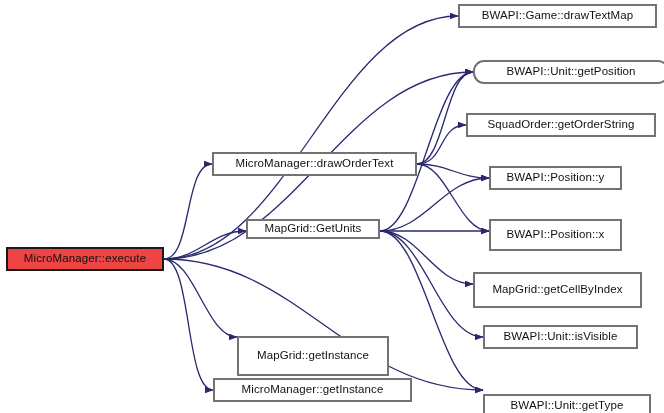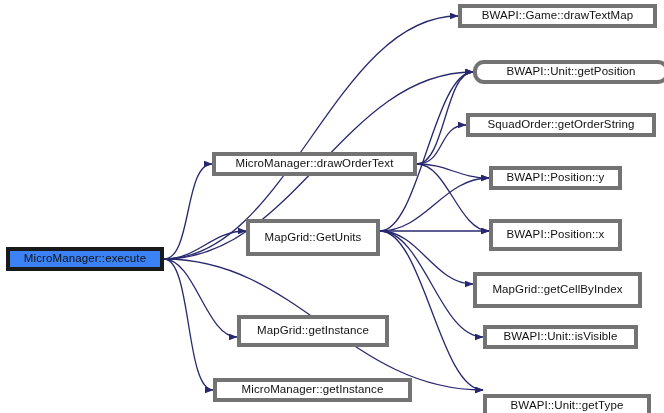--- a/index.html
+++ b/index.html
@@ -23,30 +23,30 @@
     height: 413px;
     pointer-events: none;
   }
   .node {
     position: absolute;
     box-sizing: border-box;
     display: flex;
     align-items: center;
     justify-content: center;
     background: #ffffff;
-    border: 4px solid #737373;
+    border: 2px solid #737373;
     color: #111111;
     font-size: 11.5px;
     line-height: 1;
     white-space: nowrap;
     letter-spacing: 0.1px;
     cursor: pointer;
   }
   .node.root {
-    background: #3b82f6;
+    background: #ef4444;
     border-color: #1a1a1a;
   }
   .node-label {
     display: block;
     pointer-events: none;
   }
 </style>
 </head>
 <body>
 
@@ -79,24 +79,24 @@
       </g>
   </svg>
 
   <div id="node-layer">
       <div class="node root" style="left: 6px; top: 247px; width: 158px; height: 24px;">
         <span class="node-label">MicroManager::execute</span>
       </div>
       <div class="node" style="left: 212px; top: 152px; width: 205px; height: 24px;">
         <span class="node-label">MicroManager::drawOrderText</span>
       </div>
-      <div class="node" style="left: 246px; top: 219px; width: 134px; height: 37px;">
+      <div class="node" style="left: 246px; top: 219px; width: 134px; height: 20px;">
         <span class="node-label">MapGrid::GetUnits</span>
       </div>
-      <div class="node" style="left: 237px; top: 315px; width: 152px; height: 32px;">
+      <div class="node" style="left: 237px; top: 336px; width: 152px; height: 40px;">
         <span class="node-label">MapGrid::getInstance</span>
       </div>
       <div class="node" style="left: 213px; top: 378px; width: 199px; height: 24px;">
         <span class="node-label">MicroManager::getInstance</span>
       </div>
       <div class="node" style="left: 458px; top: 4px; width: 199px; height: 24px;">
         <span class="node-label">BWAPI::Game::drawTextMap</span>
       </div>
       <div class="node" style="left: 473px; top: 60px; width: 196px; height: 24px; border-radius: 11px;">
         <span class="node-label">BWAPI::Unit::getPosition</span>

